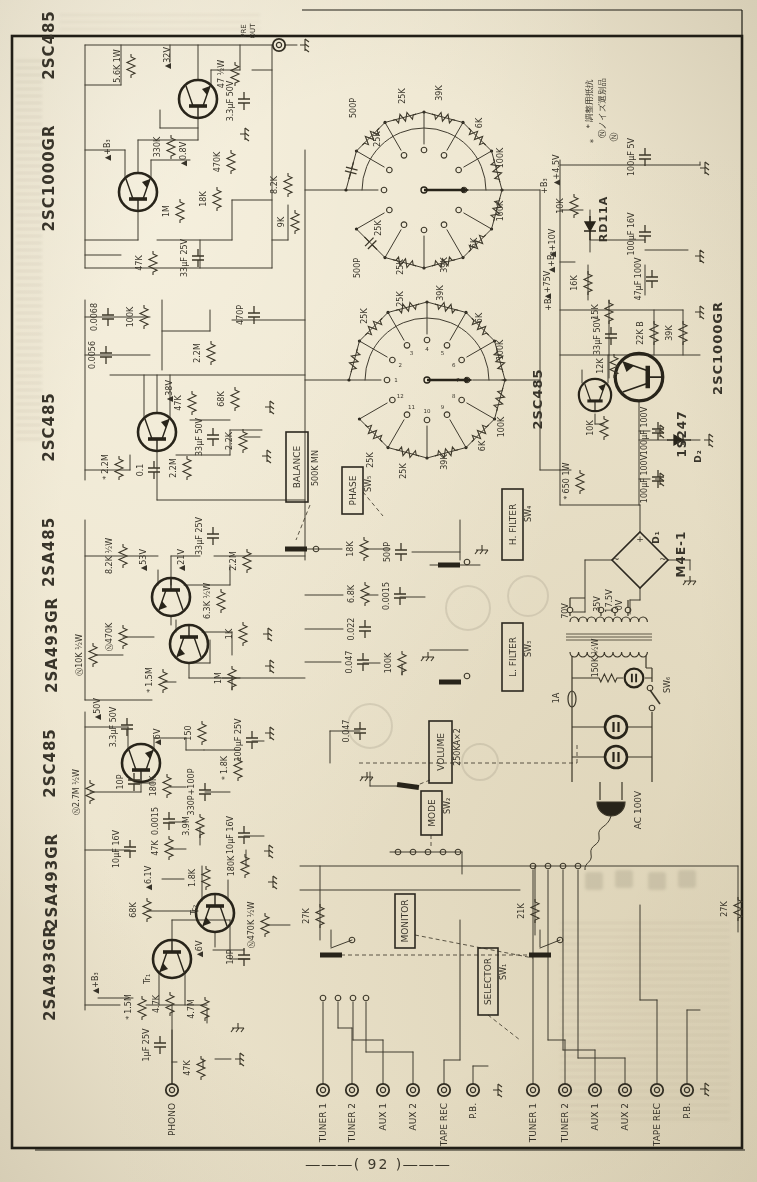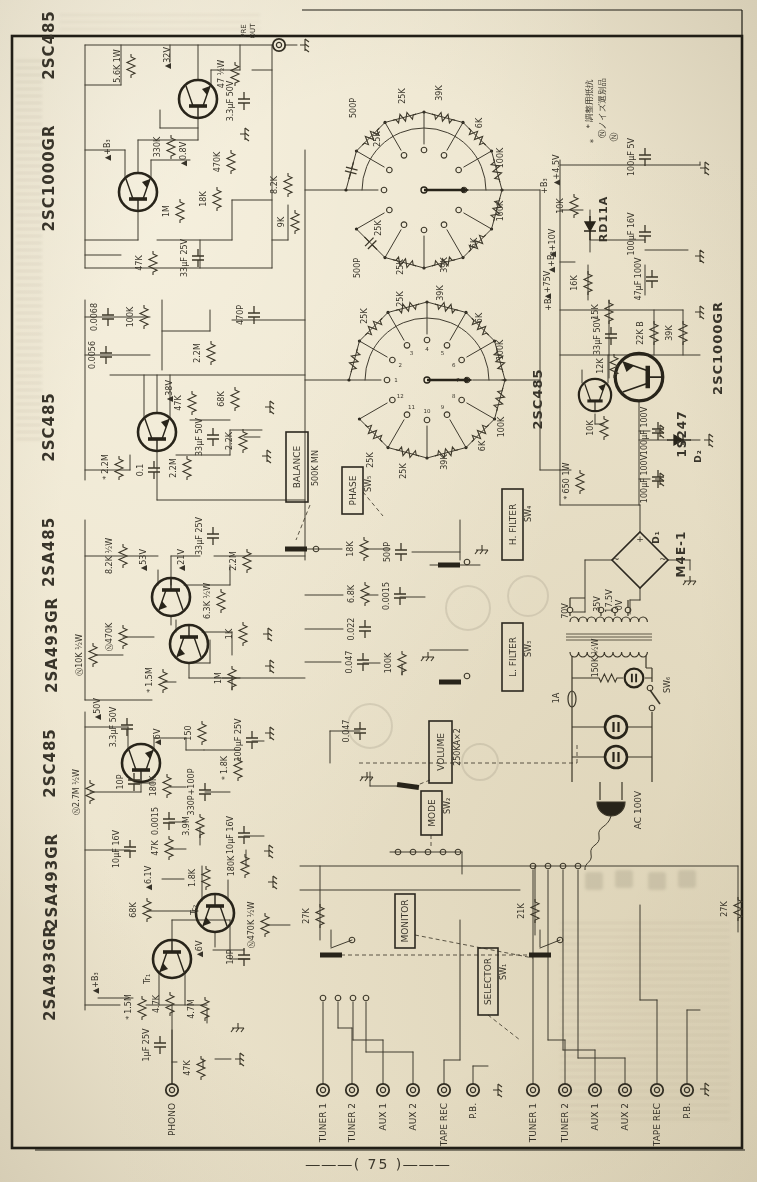--- a/index.html
+++ b/index.html
@@ -635,14 +635,14 @@
         <text transform="translate(670,685) rotate(-90)" text-anchor="middle" font-size="8">SW₆</text>
         <text transform="translate(641,810) rotate(-90)" text-anchor="middle" font-size="9">AC 100V</text>
         <text transform="translate(616,562) rotate(0)" text-anchor="middle" font-size="9">~</text>
         <text transform="translate(663,562) rotate(0)" text-anchor="middle" font-size="9">~</text>
         <text transform="translate(640,542) rotate(0)" text-anchor="middle" font-size="9">+</text>
         <text transform="translate(592,105) rotate(-90)" text-anchor="middle" font-size="8.5">＊調整用抵抗</text>
         <text transform="translate(605,108) rotate(-90)" text-anchor="middle" font-size="8.5">Ⓝノイズ選別品</text>
       </g>
   </svg>
 
-  <div class="pagenum">―――( 75 )―――</div>
+  <div class="pagenum">―――( 92 )―――</div>
 </div>
 
 </body></html>

